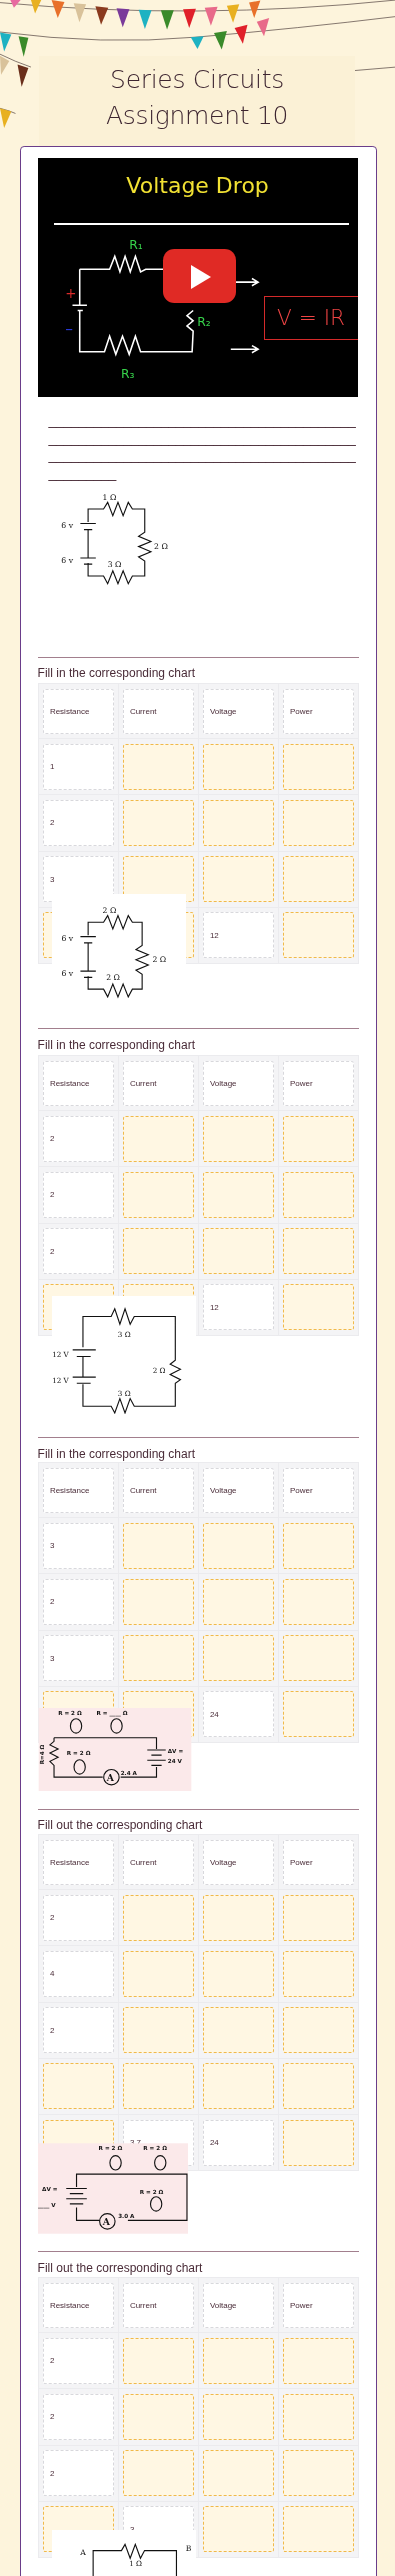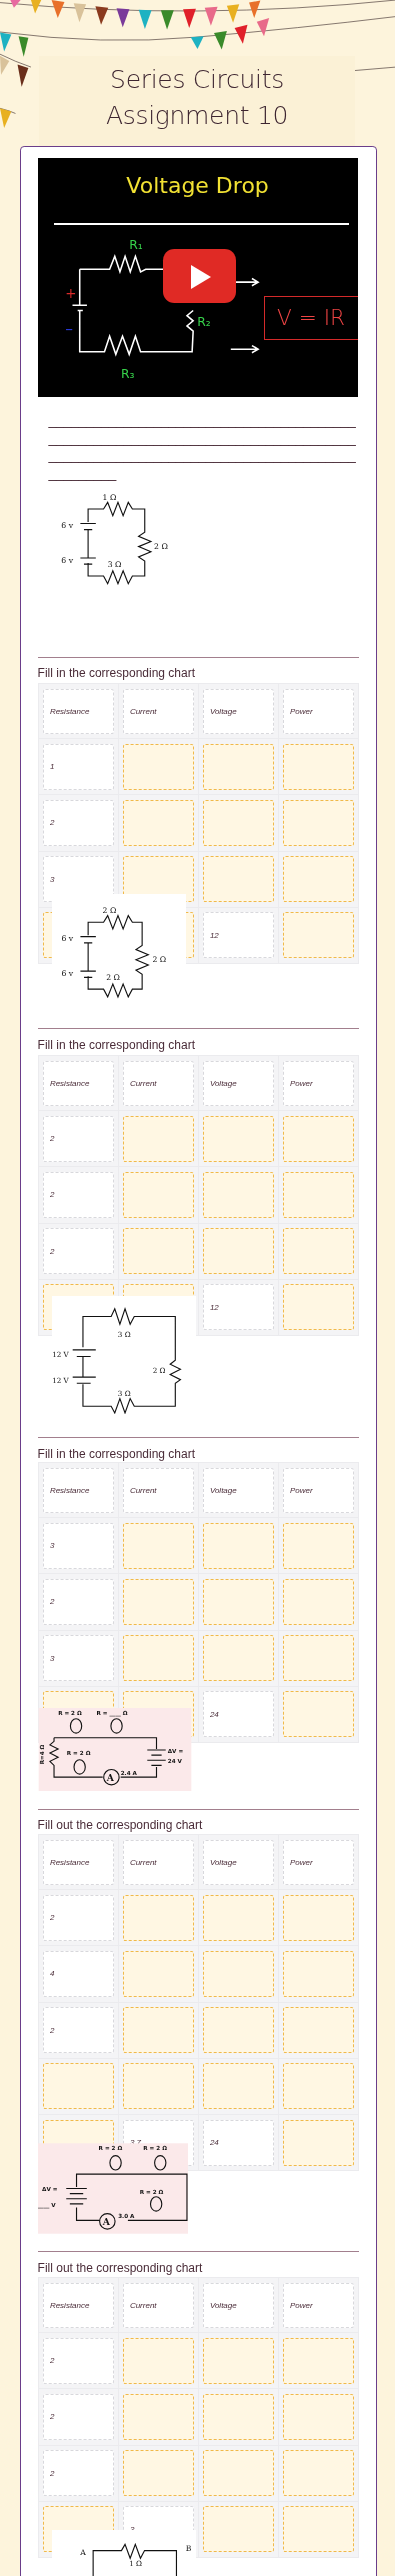--- a/index.html
+++ b/index.html
@@ -54,21 +54,21 @@
     font-size: 8px; line-height: 17.5px; color: #4a2c38;
   }
   .caution { left: 28px; top: 223px; width: 304px; }
   .dashes { left: 28px; top: 265px; width: 309px; font-size: 14px; line-height: 17.5px; color: #4a2c38; letter-spacing: -0.3px; word-break: break-all; }
   .circuit { background: #fff; }
   .divider { left: 17px; width: 321px; height: 0.5px; background: #a27f8d; }
   .label { left: 17px; font-size: 12px; color: #4a2c38; }
   .tbl {
     left: 17px; width: 321px; background: #f4f4f6; border: 0.5px solid #ebebee;
   }
-  .tr { display: flex; border-bottom: 0.5px solid #ebebee; font-style: italic; }
+  .tr { display: flex; border-bottom: 0.5px solid #ebebee; }
   .tr:last-child { border-bottom: none; text-align: right; }
   .td { flex: 1; padding: 4.6px 4.1px; border-right: 0.5px solid #ebebee; }
   .td:last-child { border-right: none; }
   .cell {
     height: 46px; border-radius: 2.6px; border: 0.8px dashed #d8d8dc; background: #fff;
     font-size: 8px; color: #4a2c38; padding-left: 6.2px; display: flex; align-items: center;
   }
   .cell.input { background: #fff7e3; border: 0.8px dashed #f0b94a; }
   .hdr .cell { height: 45px; }
 </style>

